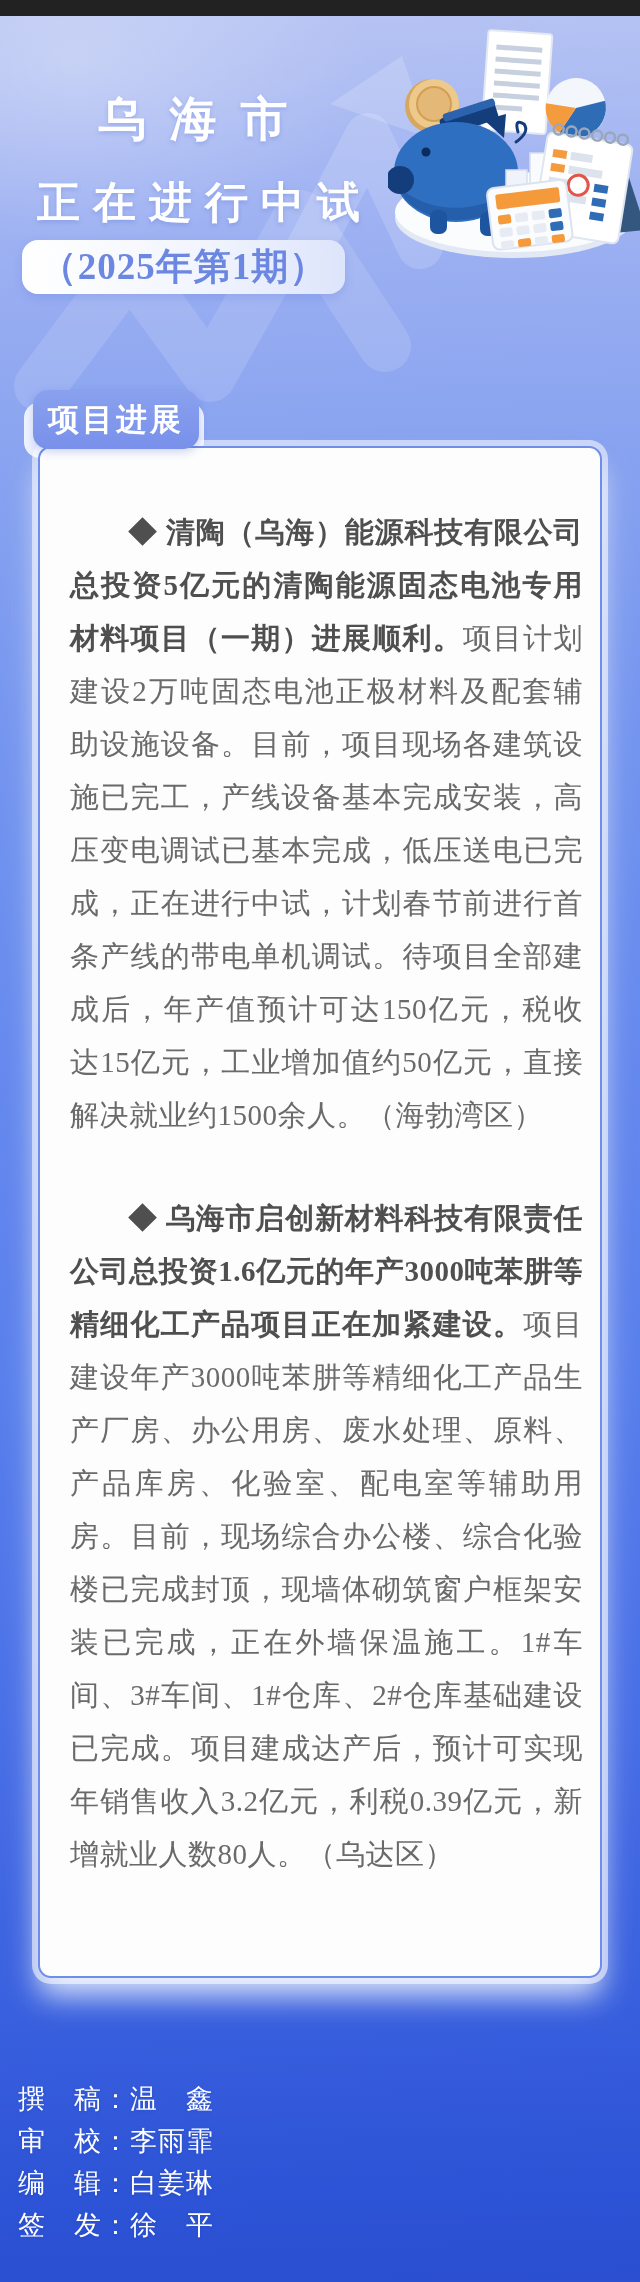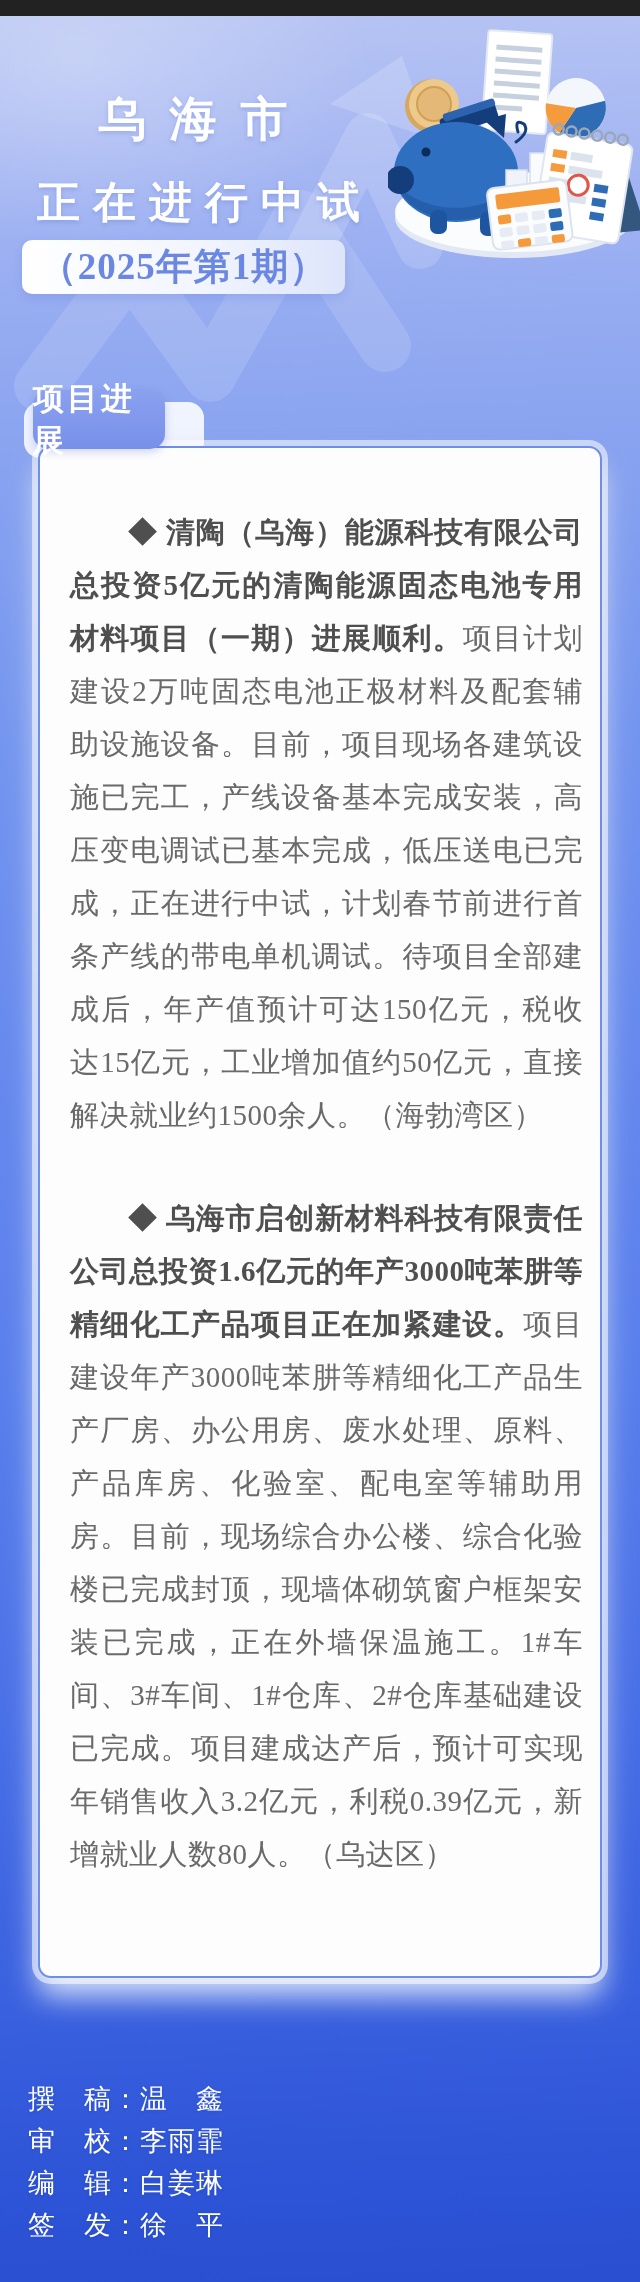--- a/index.html
+++ b/index.html
@@ -17,52 +17,52 @@
     position:absolute;left:0;top:72px;width:410px;text-align:center;
     color:#fff;font-size:47px;font-weight:700;letter-spacing:24px;
     text-shadow:0 2px 4px rgba(60,90,200,.25);white-space:nowrap;
   }
   .title2{
     position:absolute;left:0;top:158px;width:410px;text-align:center;
     color:#fff;font-size:43px;font-weight:700;letter-spacing:13px;
     text-shadow:0 2px 4px rgba(60,90,200,.25);white-space:nowrap;
   }
   .issue-pill{
-    position:absolute;left:22px;top:224px;width:323px;height:54px;border-radius:10px;
+    position:absolute;left:22px;top:224px;width:323px;height:54px;border-radius:16px;
     background:linear-gradient(90deg,#ffffff 0%,#f2f5fe 55%,#dde5fb 100%);
     display:flex;align-items:center;justify-content:center;
     color:#6b87e2;font-size:37px;font-weight:600;letter-spacing:1px;white-space:nowrap;
     box-shadow:0 4px 10px rgba(70,100,210,.18);
   }
   .illus{position:absolute;left:388px;top:6px;}
   
   .badge-ghost{
     position:absolute;left:24px;top:386px;width:180px;height:56px;border-radius:16px;
     background:rgba(245,248,255,.95);
   }
   .badge{
-    position:absolute;left:33px;top:374px;width:132px;height:59px;border-radius:15px;
+    position:absolute;left:33px;top:374px;width:166px;height:59px;border-radius:15px;
     background:linear-gradient(180deg,#8aa1ef 0%,#7890ea 100%);
     display:flex;align-items:center;justify-content:center;
     color:#fff;font-size:31px;font-weight:700;letter-spacing:3px;
     box-shadow:0 3px 8px rgba(60,90,200,.25);z-index:3;
   }
   .card{
     position:absolute;left:38px;top:430px;width:564px;height:1532px;box-sizing:border-box;
     background:#fdfdfe;border:2px solid #6e8ee9;border-radius:13px;z-index:2;
     box-shadow:0 0 0 6px rgba(255,255,255,.55), 0 18px 30px rgba(235,242,255,.9), 0 10px 26px rgba(40,70,180,.18);
     padding:58px 17px 0 30px;
   }
   .article{
     font-size:29px;line-height:53px;color:#6a6a6a;letter-spacing:.5px;
     text-align:justify;text-indent:2em;word-break:break-all;margin:0 0 50px 0;
   }
   .article span.b{font-weight:700;color:#4f4f4f;}
   
-  .footer{position:absolute;left:28px;top:2062px;}
+  .footer{position:absolute;left:18px;top:2062px;}
   .credit{
     color:#fff;font-size:27px;line-height:42px;letter-spacing:1px;white-space:pre;
     text-shadow:0 1px 3px rgba(30,60,160,.3);
   }
 </style>
 </head>
 <body>
 
 <div class="page">
 

